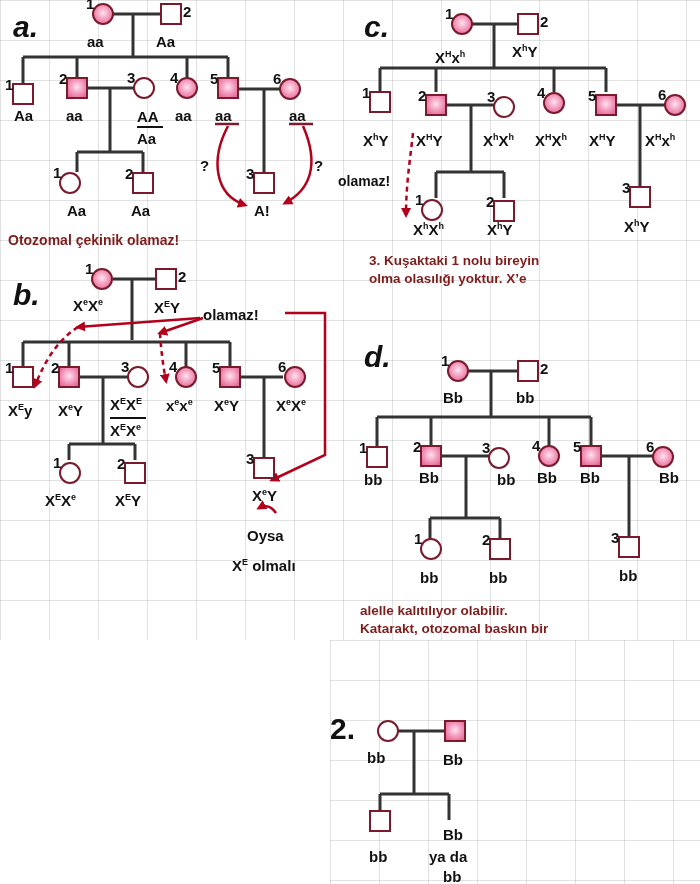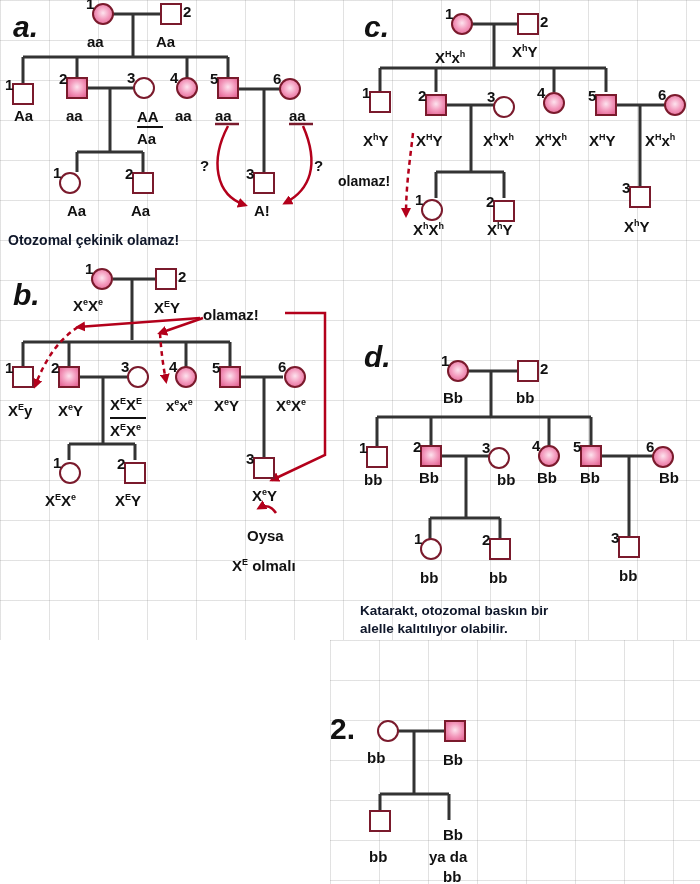--- a/index.html
+++ b/index.html
@@ -11,21 +11,21 @@
     background-size:49px 40px;}
   .grid2{position:absolute;left:330px;top:640px;width:370px;height:244px;
     background-image:
       linear-gradient(to right, rgba(150,150,150,0.28) 1px, transparent 1px),
       linear-gradient(to bottom, rgba(150,150,150,0.28) 1px, transparent 1px);
     background-size:49px 40px;}
   svg{position:absolute;left:0;top:0;}
   .lbl{position:absolute;font-weight:bold;color:#111;font-size:15px;white-space:nowrap;line-height:1;}
   .num{position:absolute;font-weight:bold;color:#111;font-size:15px;line-height:1;}
   .head{position:absolute;font-weight:bold;font-style:italic;font-size:30px;color:#111;line-height:1;}
-  .note{position:absolute;font-weight:bold;font-size:13.5px;color:#0f172a;line-height:1.35;}
+  .note{position:absolute;font-weight:bold;font-size:13.5px;color:#7f1d1d;line-height:1.35;}
   sup{font-size:9px;vertical-align:6px;}
   .under{text-decoration:underline;text-decoration-color:#2e7d32;}
 </style>
 </head>
 <body>
 
 <div class="grid"></div>
 <div class="grid2"></div>
 
 <svg width="700" height="884">
@@ -171,36 +171,38 @@
 <div class="lbl" style="left:416px;top:133px;">X<sup>H</sup>Y</div>
 <div class="lbl" style="left:483px;top:133px;">X<sup>h</sup>X<sup>h</sup></div>
 <div class="lbl" style="left:535px;top:133px;">X<sup>H</sup>X<sup>h</sup></div>
 <div class="lbl" style="left:589px;top:133px;">X<sup>H</sup>Y</div>
 <div class="lbl" style="left:645px;top:133px;">X<sup>H</sup>x<sup>h</sup></div>
 <div class="lbl" style="left:413px;top:222px;">X<sup>h</sup>X<sup>h</sup></div>
 <div class="lbl" style="left:487px;top:222px;">X<sup>h</sup>Y</div>
 <div class="lbl" style="left:624px;top:219px;">X<sup>h</sup>Y</div>
 <div class="lbl" style="left:338px;top:174px;font-size:14px;">olamaz!</div>
 <div class="note" style="left:369px;top:252px;">
+  <div>3. Kuşaktaki 1 nolu bireyin</div>
+  <div>olma olasılığı yoktur. X’e</div>
 </div>
 
 <div class="lbl" style="left:443px;top:390px;">Bb</div>
 <div class="lbl" style="left:516px;top:390px;">bb</div>
 <div class="lbl" style="left:364px;top:472px;">bb</div>
 <div class="lbl" style="left:419px;top:470px;">Bb</div>
 <div class="lbl" style="left:497px;top:472px;">bb</div>
 <div class="lbl" style="left:537px;top:470px;">Bb</div>
 <div class="lbl" style="left:580px;top:470px;">Bb</div>
 <div class="lbl" style="left:659px;top:470px;">Bb</div>
 <div class="lbl" style="left:420px;top:570px;">bb</div>
 <div class="lbl" style="left:489px;top:570px;">bb</div>
 <div class="lbl" style="left:619px;top:568px;">bb</div>
 <div class="note" style="left:360px;top:602px;">
+  <div>alelle kalıtılıyor olabilir.</div>
   <div>Katarakt, otozomal baskın bir</div>
-  <div>alelle kalıtılıyor olabilir.</div>
 </div>
 
 <div class="lbl" style="left:367px;top:750px;">bb</div>
 <div class="lbl" style="left:443px;top:752px;">Bb</div>
 <div class="lbl" style="left:369px;top:849px;">bb</div>
 <div class="lbl" style="left:443px;top:827px;">Bb</div>
 <div class="lbl" style="left:429px;top:849px;">ya da</div>
 <div class="lbl" style="left:443px;top:869px;">bb</div>
 
 <div id="nums">

